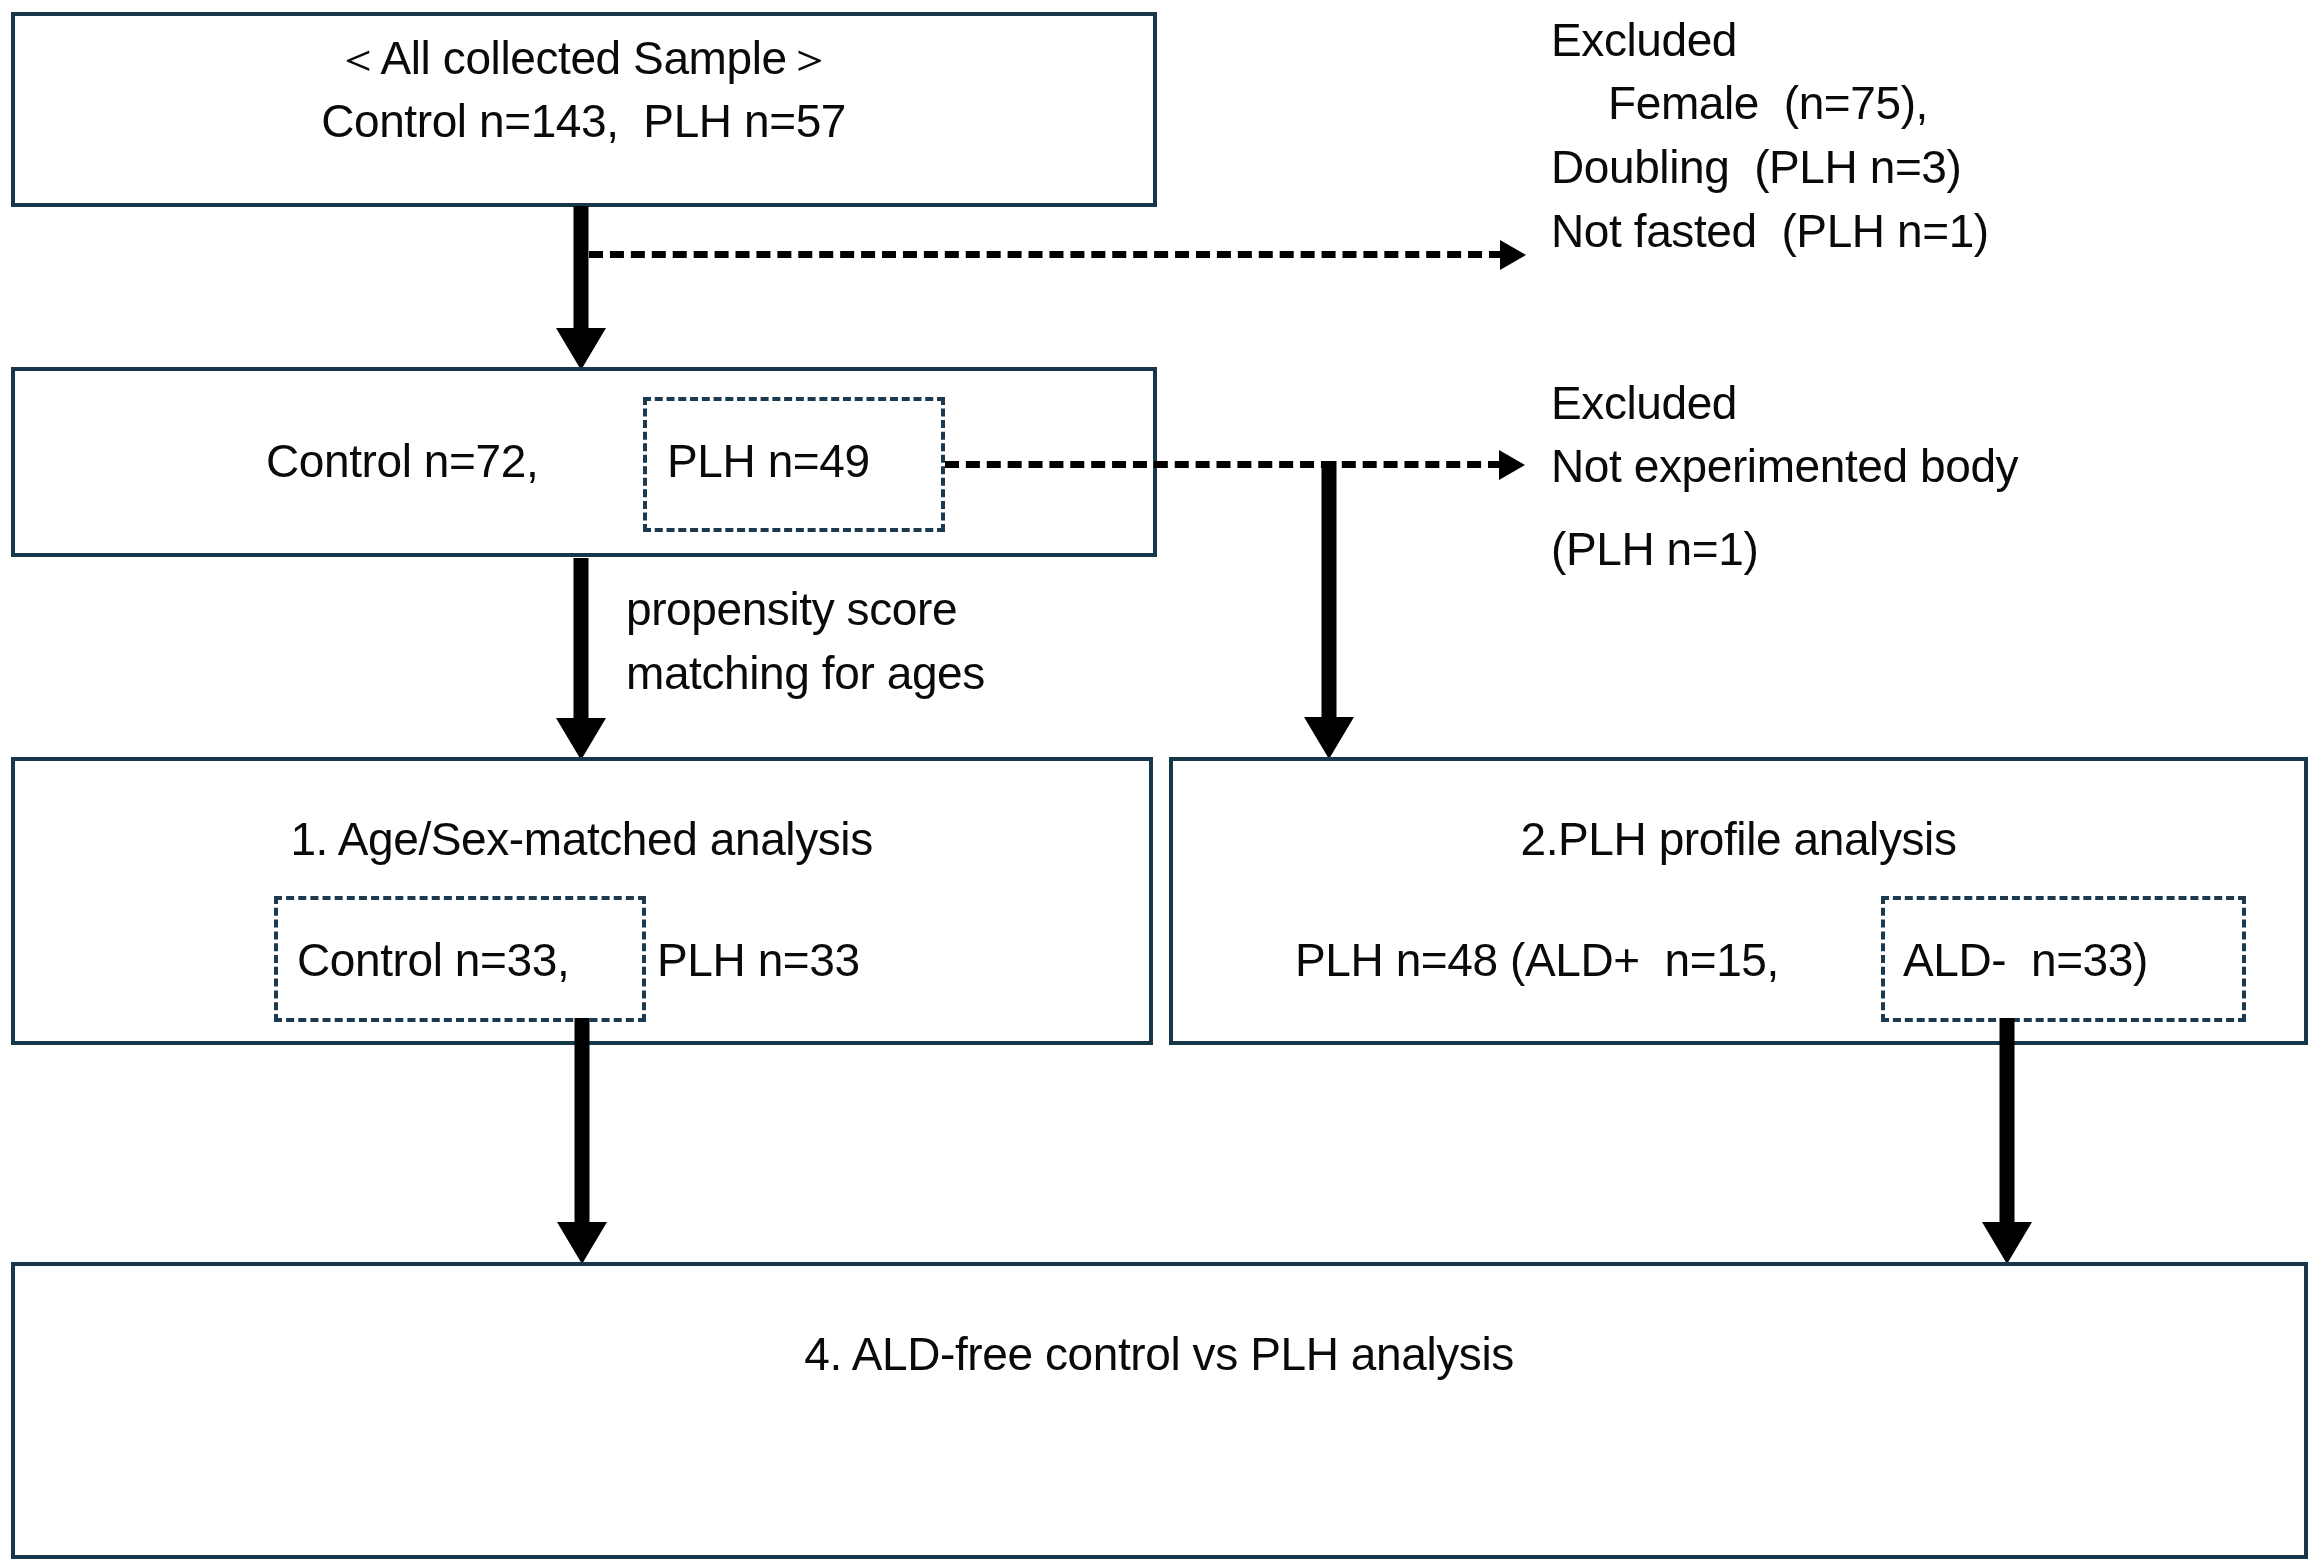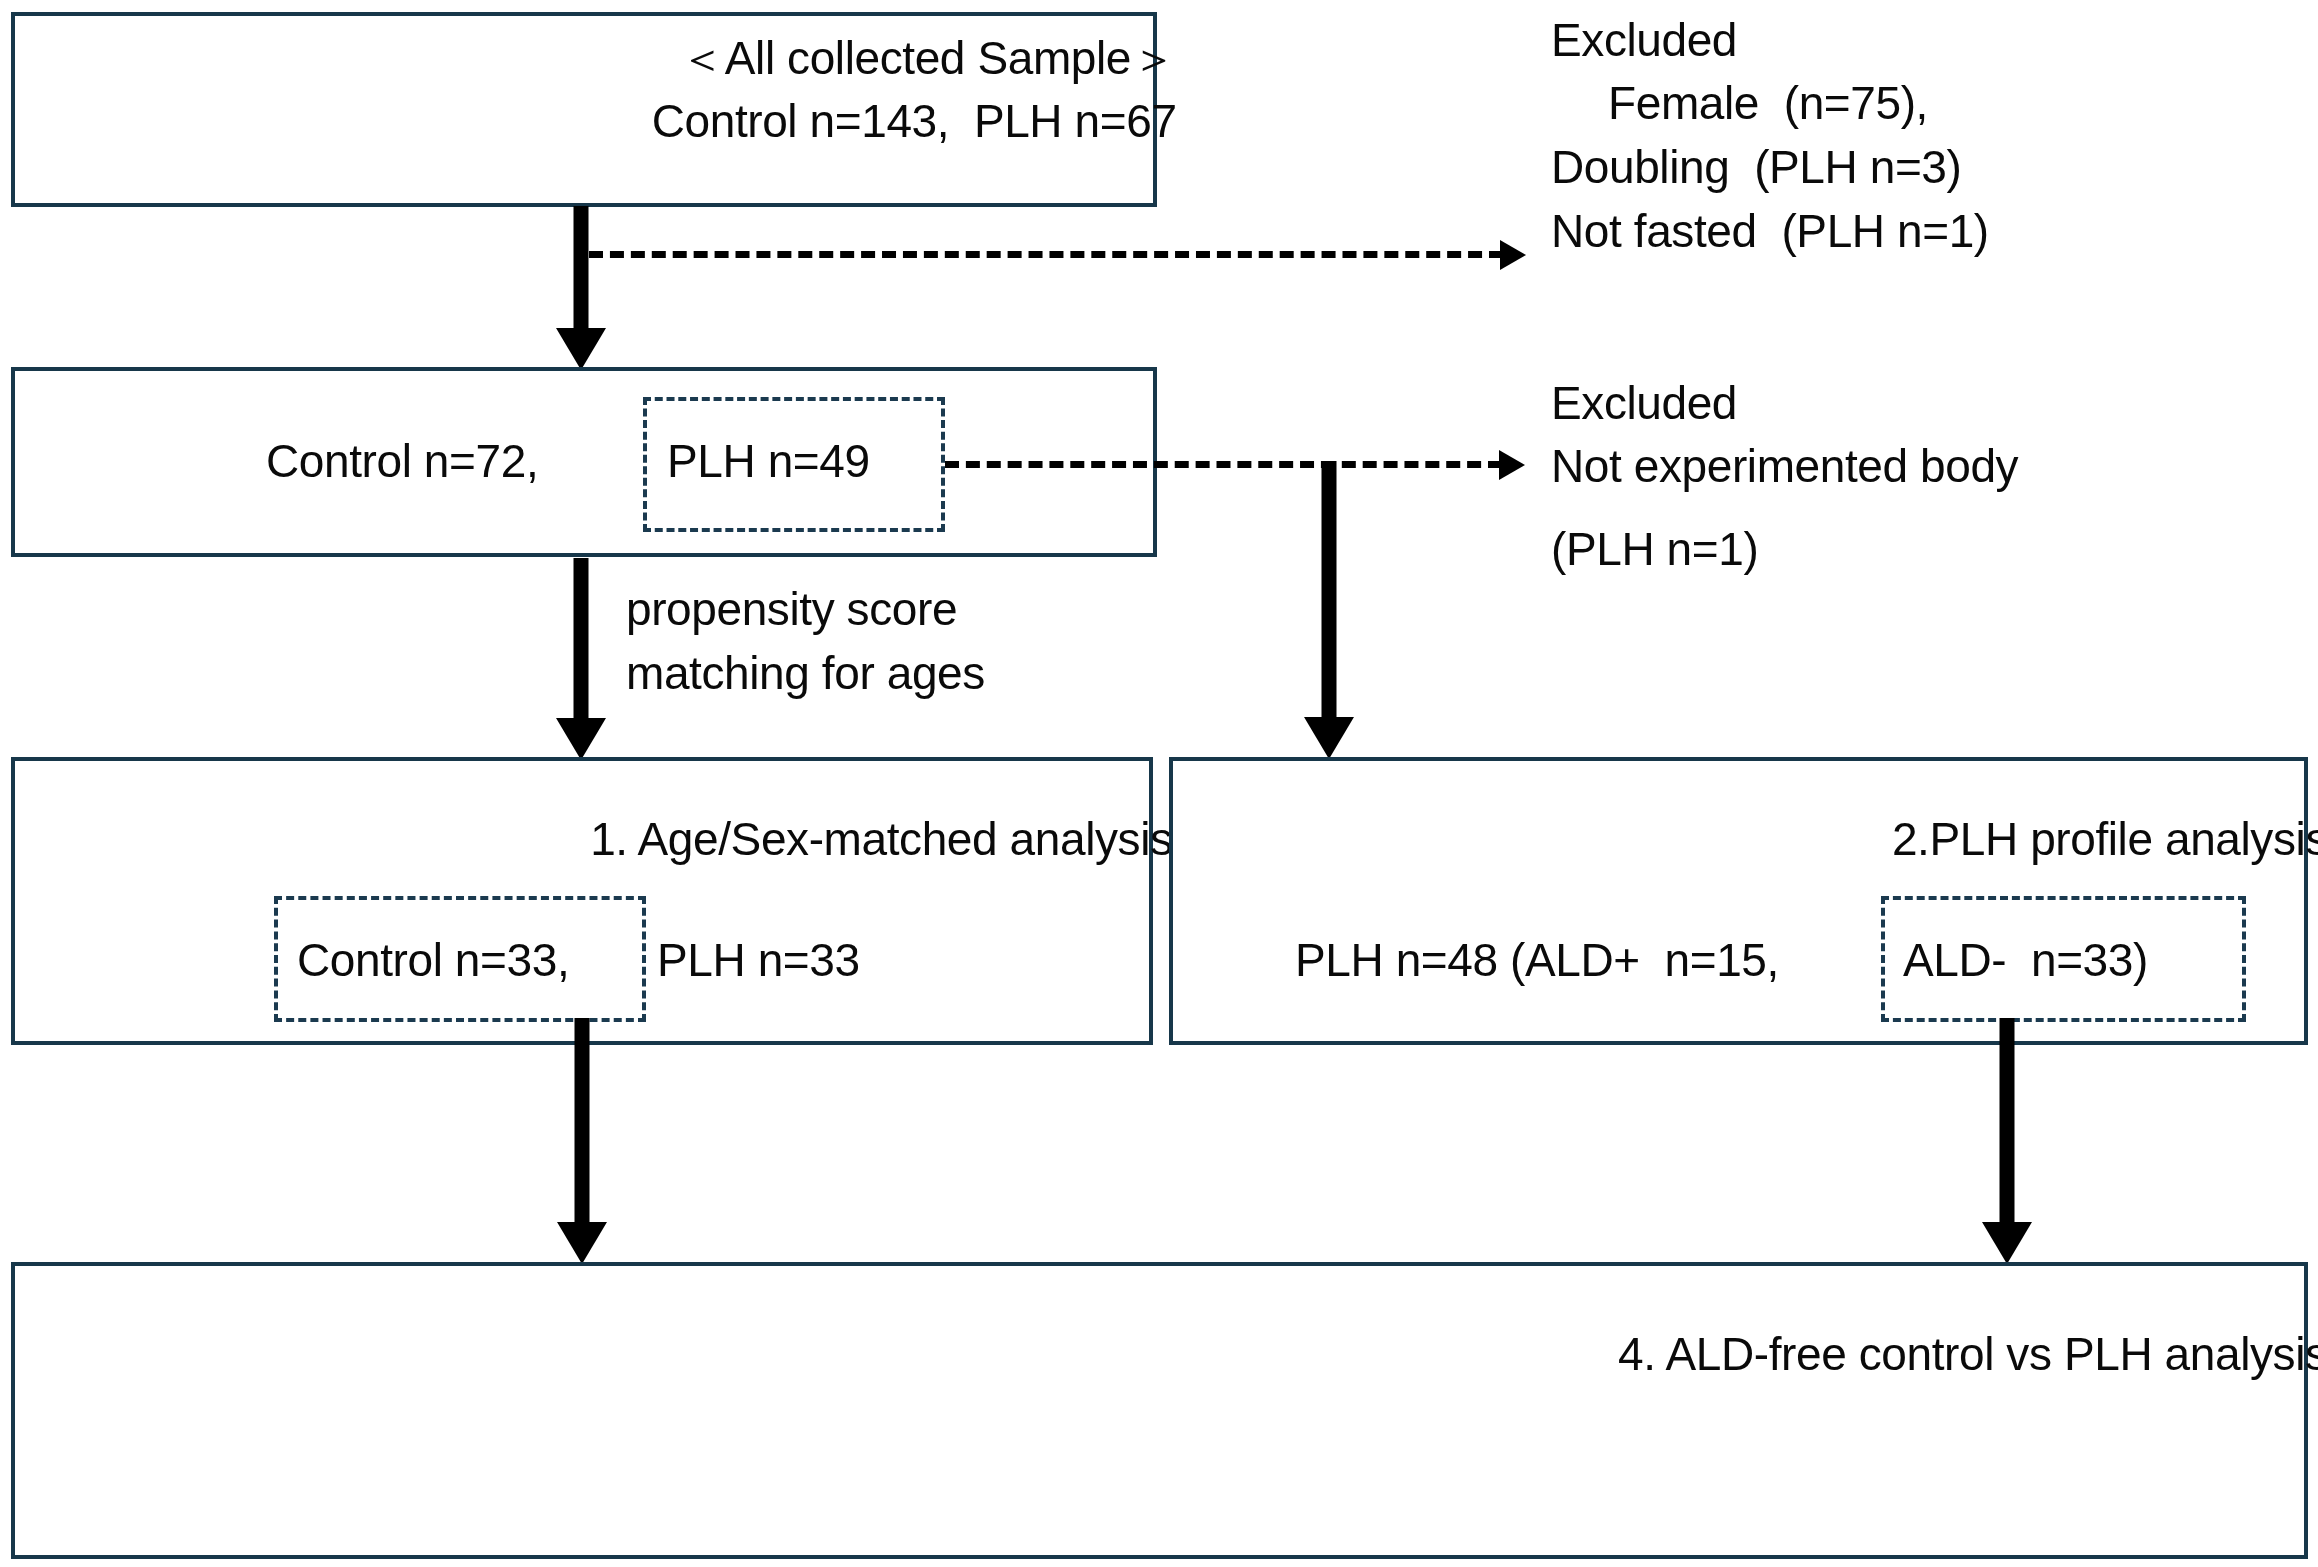--- a/index.html
+++ b/index.html
@@ -37,22 +37,21 @@
   
   .txt {
     position: absolute;
     white-space: pre;
     font-size: 46px;
     line-height: 1.30;
     letter-spacing: -0.4px;
     color: #0a0a0a;
   }
   .txt.center {
-    text-align: right;
-    padding-left: 20px;
+    text-align: center;
   }
   .txt.left {
     text-align: left;
   }
 
   
   .varrow {
     position: absolute;
   }
   .varrow .shaft {
@@ -100,21 +99,21 @@
     border-left: 26.6px solid #000000;
   }
 </style>
 </head>
 <body>
 
 <div id="canvas">
 
   <div class="box" style="left:10.6px; top:11.5px; width:1146px; height:195px;"></div>
   <div class="txt center" style="left:10.6px; top:29px; width:1146px;">＜All collected Sample＞</div>
-  <div class="txt center" style="left:10.6px; top:92px; width:1146px;">Control n=143,  PLH n=67</div>
+  <div class="txt center" style="left:10.6px; top:92px; width:1146px;">Control n=143,  PLH n=57</div>
 
   <div class="varrow" style="left:555px; top:206px; width:51px; height:164px;">
     <div class="shaft" style="height:124px;"></div>
     <div class="head"></div>
   </div>
 
   <div class="harrow" style="left:589px; top:251px; width:937px;">
     <div class="line"></div>
     <div class="head"></div>
   </div>

